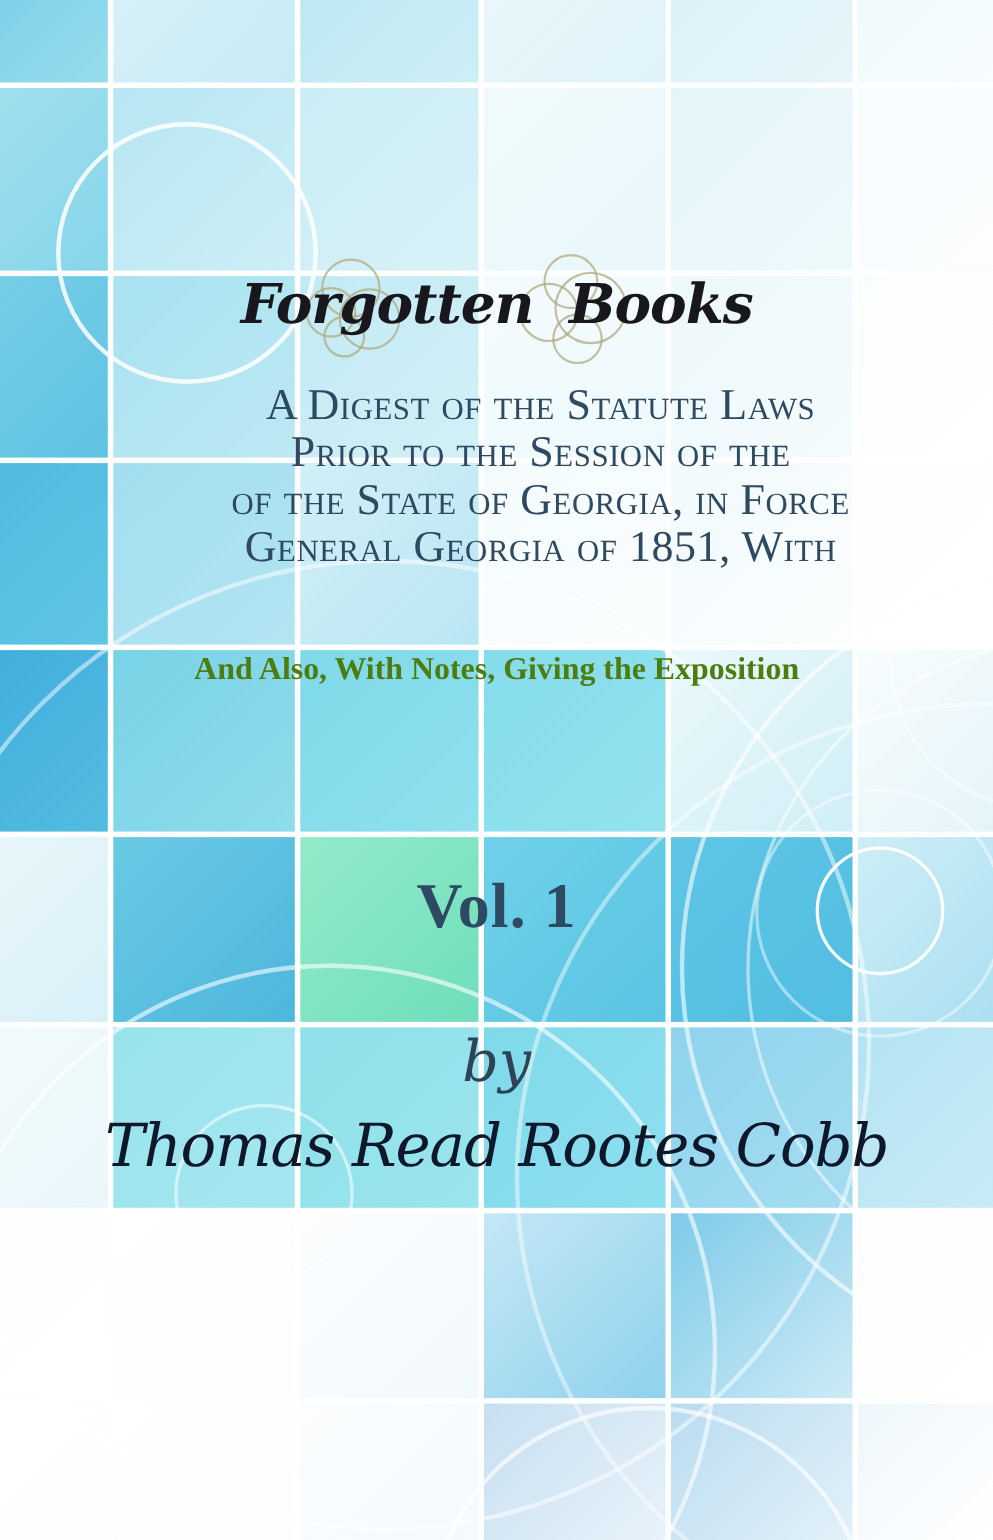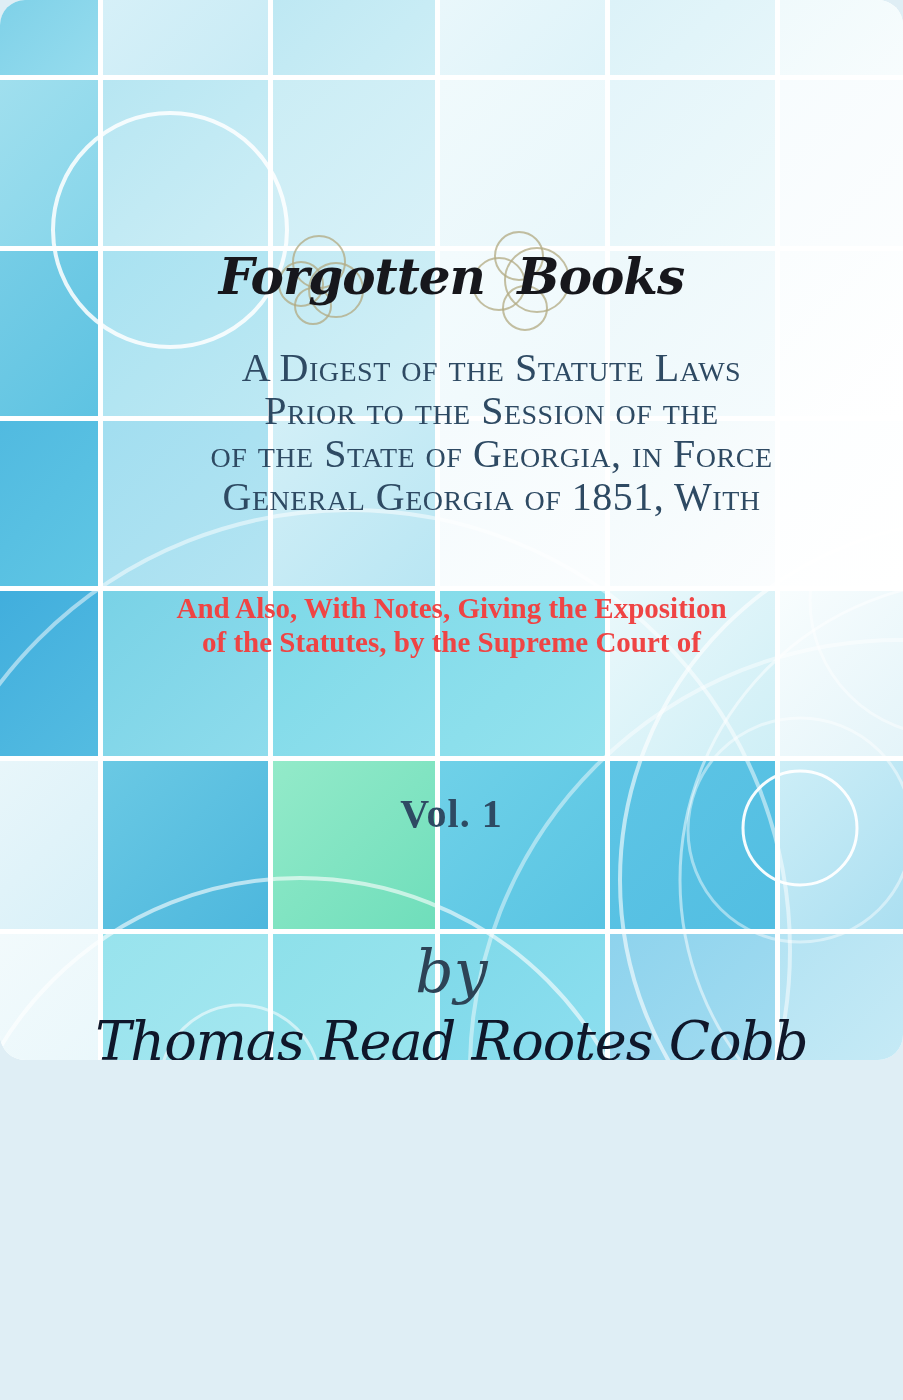--- a/index.html
+++ b/index.html
@@ -1,23 +1,22 @@
 <!DOCTYPE html>
 <html><head>
 <meta charset="utf-8">
 <style>
   html,body{margin:0;padding:0;background:#dfeef5;}
   .cover{
     position:relative;
-    width:903px;height:1060px;
+    width:903px;height:1400px;
     margin:0 auto;
     background:#ffffff;
     overflow:hidden;
     font-family:"Liberation Serif", serif;
-    border-radius:25px;
   }
   .tiles-layer,.circles-layer,.text-layer{position:absolute;inset:0;}
   .tiles-layer div{position:absolute;}
   .circles-layer svg, .flourish-wrap svg{display:block;}
   .circles-layer{pointer-events:none;}
   .text-layer{pointer-events:none;}
 
   .logo-block{
     position:absolute;left:0;top:222px;width:100%;
     text-align:center;
@@ -48,29 +47,29 @@
     position:absolute;left:0;top:591px;width:100%;
     text-align:center;
     font-weight:bold;
     font-size:29px;
     line-height:34px;
   }
   .volume-block{
     position:absolute;left:0;top:790px;width:100%;
     text-align:center;
     font-weight:bold;
-    font-size:40px;
+    font-size:58px;
     letter-spacing:1px;
   }
   .by-block{
     position:absolute;left:0;top:936px;width:100%;
     text-align:center;
     font-family:"DejaVu Serif", serif;
     font-style:italic;
-    font-size:60px;
+    font-size:52px;
   }
   .author-block{
     position:absolute;left:0;top:1010px;width:100%;
     text-align:center;
     font-family:"DejaVu Serif", serif;
     font-style:italic;
     font-size:54px;
     letter-spacing:-1px;
   }
 </style>
@@ -170,23 +169,22 @@
       <div class="logo-text" style="color: rgb(23, 23, 28);">Forgotten Books</div>
     </div>
 
     <div class="title-block" style="color: rgb(46, 74, 99); padding-left: 40px;">
       <div>A Digest of the Statute Laws</div>
       <div>Prior to the Session of the</div>
       <div>of the State of Georgia, in Force</div>
       <div>General Georgia of 1851, With</div>
     </div>
 
-    <div class="subtitle-block" style="color: #ef4444;">
+    <div class="subtitle-block" style="color: #4d7c0f;">
       <div>And Also, With Notes, Giving the Exposition</div>
-      <div>of the Statutes, by the Supreme Court of</div>
     </div>
 
     <div class="volume-block" style="color: rgb(46, 74, 99);">Vol. 1</div>
 
     <div class="by-block" style="color: rgb(45, 67, 86);">by</div>
 
     <div class="author-block" style="color: #0f172a;">Thomas Read Rootes Cobb</div>
 
   </div>
 </div>

